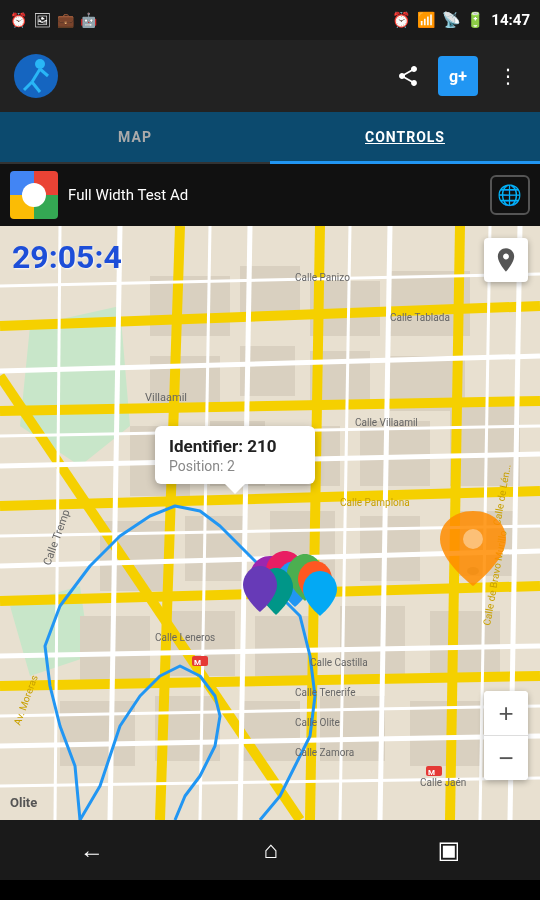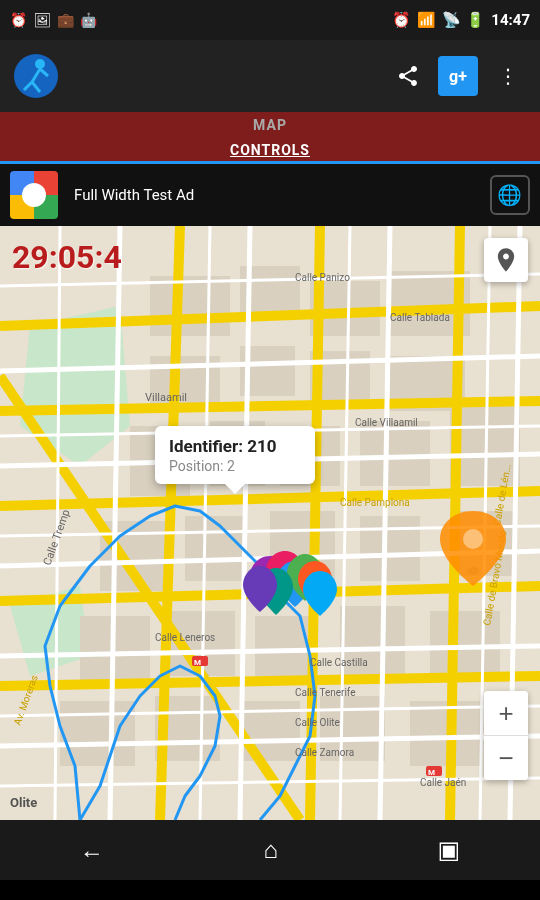--- a/index.html
+++ b/index.html
@@ -52,24 +52,23 @@
       justify-content: center;
       color: white;
       font-size: 20px;
       cursor: pointer;
     }
 
     
     #tab-bar {
       width: 540px;
       height: 52px;
-      background: #7f1d1d;
+      background: #0c4a6e;
       display: flex;
       border-bottom: 2px solid #333;
-      flex-direction: column;
     }
     .tab {
       flex: 1;
       display: flex;
       align-items: center;
       justify-content: center;
       color: #aaa;
       font-size: 14px;
       font-weight: bold;
       letter-spacing: 1px;
@@ -92,21 +91,21 @@
     }
 
     
     #ad-banner {
       width: 540px;
       height: 62px;
       background: #111;
       display: flex;
       align-items: center;
       padding: 0 10px;
-      gap: 16px;
+      gap: 10px;
     }
     #ad-logo {
       width: 48px;
       height: 48px;
       border-radius: 4px;
       overflow: hidden;
       display: grid;
       grid-template-columns: 1fr 1fr;
       grid-template-rows: 1fr 1fr;
     }
@@ -164,21 +163,21 @@
       width: 100%; height: 100%;
     }
 
     
     #timer {
       position: absolute;
       top: 12px;
       left: 12px;
       font-size: 32px;
       font-weight: bold;
-      color: #b91c1c;
+      color: #1d4ed8;
       z-index: 10;
       text-shadow: 1px 1px 2px rgba(255,255,255,0.8);
     }
 
     
     #location-btn {
       position: absolute;
       top: 12px;
       right: 12px;
       width: 44px;

